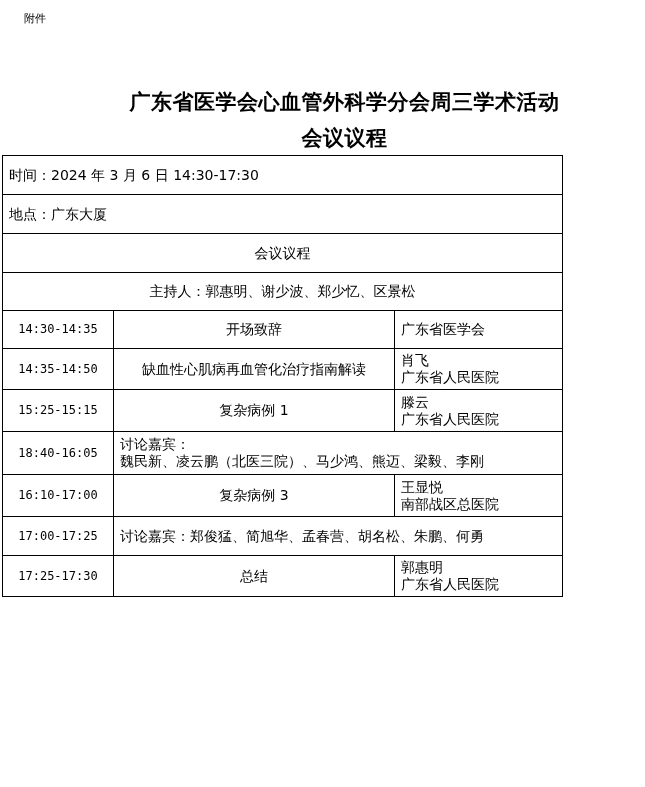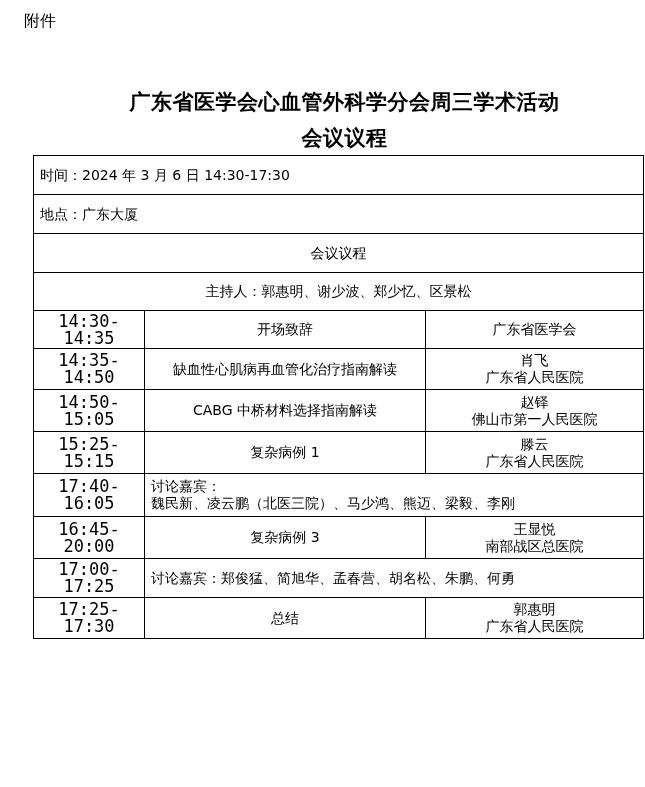--- a/index.html
+++ b/index.html
@@ -1,27 +1,27 @@
 <!DOCTYPE html>
 <html><head>
 <meta charset="utf-8">
 <style>
   html, body { margin: 0; padding: 0; background: #ffffff; }
   body { width: 645px; height: 787px; position: relative; overflow: hidden; color: #000; font-family: "DejaVu Sans", sans-serif; }
-  .attach { position: absolute; left: 24px; top: 11px; font-size: 16px; }
+  .attach { position: absolute; left: 24px; top: 11px; font-size: 11px; }
   .title { position: absolute; left: 0; width: 645px; text-align: center; font-family: "DejaVu Serif", serif; font-weight: bold; font-size: 21px; letter-spacing: 0.5px; }
   .title1 { top: 88px; left: 22px; }
   .title2 { top: 124px; left: 22px; }
-  table.agenda { position: absolute; left: 33px; top: 155px; width: 611px; border-collapse: collapse; font-size: 14px; }
+  table.agenda { position: absolute; left: 2px; top: 155px; width: 561px; border-collapse: collapse; font-size: 14px; }
   table.agenda td { border: 1px solid #000; padding: 0 6px; vertical-align: middle; line-height: 17px; }
   .full-left { text-align: left; }
   .center { text-align: center; }
-  .time { width: 98px; text-align: center; font-family: "DejaVu Sans Mono", monospace; font-size: 17px; }
+  .time { width: 98px; text-align: center; font-family: "DejaVu Sans Mono", monospace; font-size: 12px; }
   .topic { width: 268px; text-align: center; margin-left: 36px; }
-  .speaker { text-align: center; }
+  .speaker { }
   .disc { text-align: left; }
   .line { display: block; }
 </style>
 </head>
 <body>
 
 <div class="attach">附件</div>
 <div class="title title1">广东省医学会心血管外科学分会周三学术活动</div>
 <div class="title title2">会议议程</div>
 
@@ -50,51 +50,43 @@
 
   <tr style="height:41px">
     <td class="time">14:35-14:50</td>
     <td class="topic">缺血性心肌病再血管化治疗指南解读</td>
     <td class="speaker">
       <span class="line">肖飞</span>
       <span class="line">广东省人民医院</span>
     </td>
   </tr>
 
-  <tr style="height:42px">
-    <td class="time">14:50-15:05</td>
-    <td class="topic">CABG 中桥材料选择指南解读</td>
-    <td class="speaker">
-      <span class="line">赵铎</span>
-      <span class="line">佛山市第一人民医院</span>
-    </td>
-  </tr>
 
 
   <tr style="height:42px">
     <td class="time">15:25-15:15</td>
     <td class="topic">复杂病例 1</td>
     <td class="speaker">
       <span class="line">滕云</span>
       <span class="line">广东省人民医院</span>
     </td>
   </tr>
 
   <tr style="height:43px">
-    <td class="time">17:40-16:05</td>
+    <td class="time">18:40-16:05</td>
     <td colspan="2" class="disc">
       <span class="line">讨论嘉宾：</span>
       <span class="line">魏民新、凌云鹏（北医三院）、马少鸿、熊迈、梁毅、李刚</span>
     </td>
   </tr>
 
 
 
   <tr style="height:42px">
-    <td class="time">16:45-20:00</td>
+    <td class="time">16:10-17:00</td>
     <td class="topic">复杂病例 3</td>
     <td class="speaker">
       <span class="line">王显悦</span>
       <span class="line">南部战区总医院</span>
     </td>
   </tr>
 
   <tr style="height:39px">
     <td class="time">17:00-17:25</td>
     <td colspan="2" class="disc">讨论嘉宾：郑俊猛、简旭华、孟春营、胡名松、朱鹏、何勇</td>

